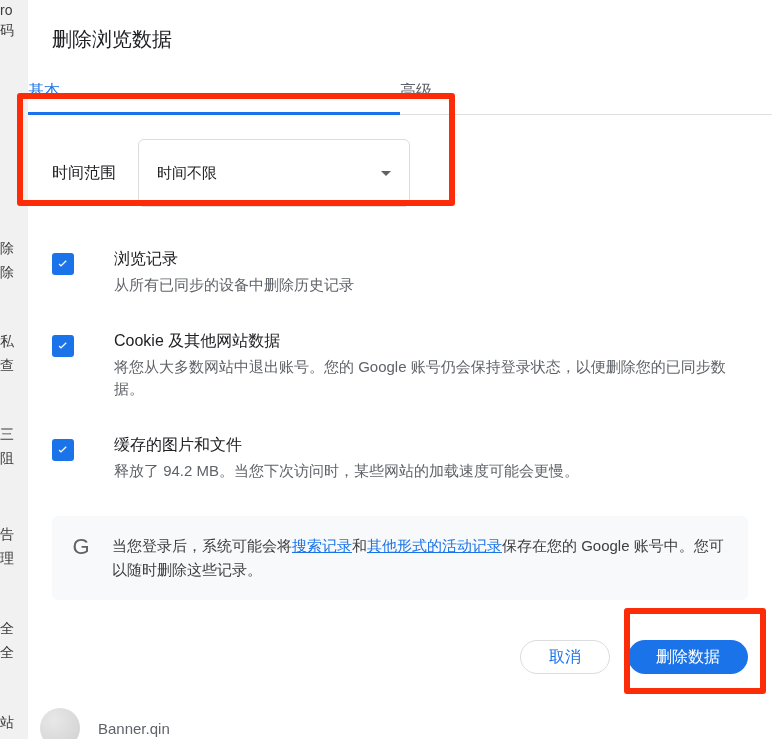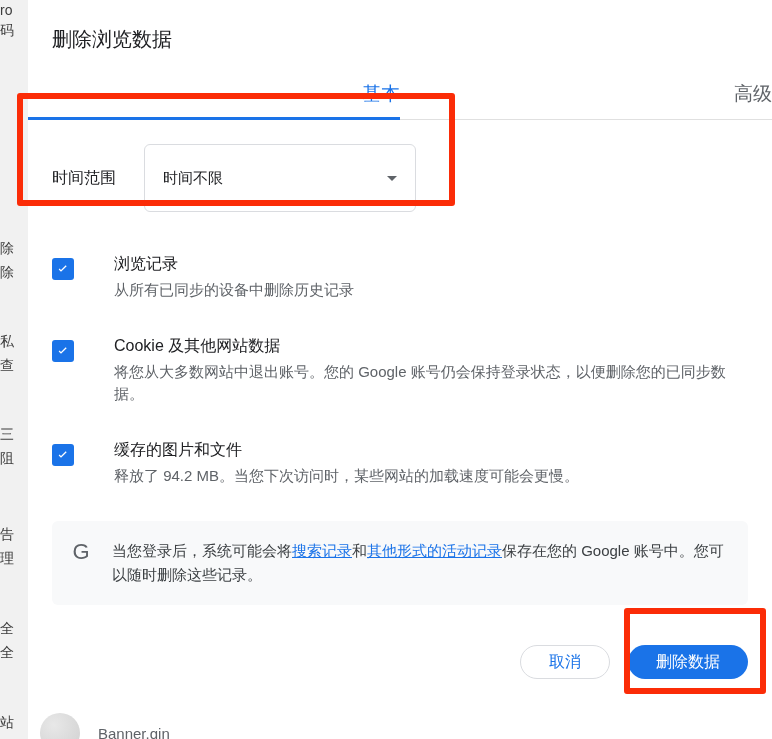--- a/index.html
+++ b/index.html
@@ -37,23 +37,23 @@
       color: #202124;
       padding: 26px 24px 18px 24px;
       font-weight: 400;
     }
     .tabs {
       display: flex;
       border-bottom: 1px solid #e0e0e0;
     }
     .tab {
       flex: 1;
-      text-align: right;
+      text-align: left;
       padding: 10px 0 12px 0;
-      font-size: 19px;
+      font-size: 16px;
       color: #5f6368;
       cursor: pointer;
       position: relative;
     }
     .tab.active {
       color: #1a73e8;
     }
     .tab.active::after {
       content: "";
       position: absolute;
@@ -63,21 +63,21 @@
       height: 3px;
       background: #1a73e8;
     }
     .content {
       padding: 24px 24px 0 24px;
       flex: 1;
     }
     .time-row {
       display: flex;
       align-items: center;
-      gap: 28px;
+      gap: 22px;
       margin-bottom: 42px;
     }
     .time-label {
       font-size: 16px;
       color: #202124;
     }
     .select {
       width: 272px;
       height: 68px;
       border: 1px solid #dadce0;

